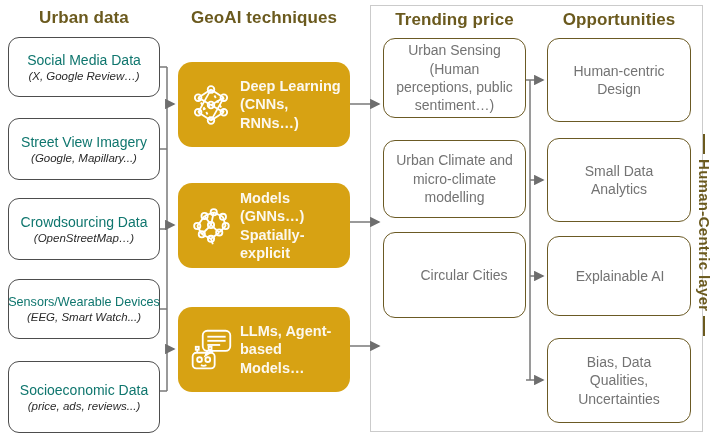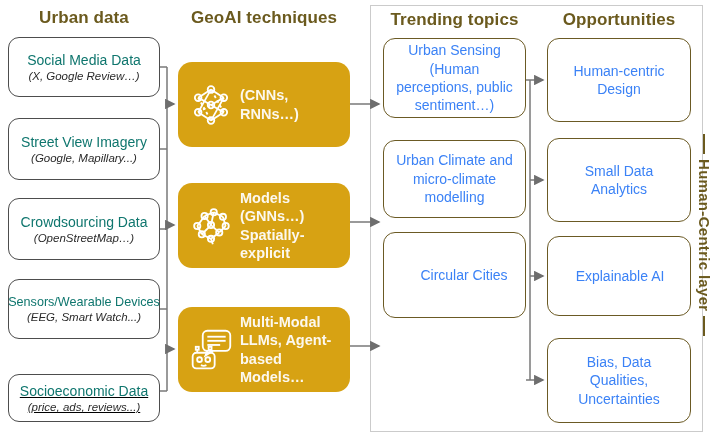--- a/index.html
+++ b/index.html
@@ -33,21 +33,21 @@
   }
   
   .big-frame{
     position:absolute;left:370px;top:5px;width:333px;height:427px;
     border:1.6px solid #cbcbcb;box-sizing:border-box;background:transparent;
   }
   .topic-box,.opp-box{
     position:absolute;box-sizing:border-box;background:#ffffff;
     border:1.6px solid #6B5A24;border-radius:12px;
     display:flex;align-items:center;justify-content:center;text-align:center;
-    padding:4px 9px;color:#3b82f6;font-size:14px;line-height:1.32;
+    padding:4px 9px;color:#737373;font-size:14px;line-height:1.32;
   }
   .topic-box{left:383px;width:143px;}
   .opp-box{left:547px;width:144px;}
   
   .side-label{
     position:absolute;left:690px;top:128px;width:28px;height:214px;
     display:flex;flex-direction:column;align-items:center;justify-content:center;gap:5px;
   }
   .side-label .vline{width:2px;height:20px;background:#6B5A1E;}
   .side-label .vtext{
@@ -56,42 +56,42 @@
   }
   .connector-layer{position:absolute;left:0;top:0;pointer-events:none;}
 </style>
 </head>
 <body>
 
 <div class="canvas">
 
   <div class="col-title" style="left:8px;top:8px;width:152px;">Urban data</div>
   <div class="col-title" style="left:178px;top:8px;width:172px;">GeoAI techniques</div>
-  <div class="col-title" style="left:383px;top:10px;width:143px;">Trending topics</div>
+  <div class="col-title" style="left:383px;top:10px;width:143px;">Trending price</div>
   <div class="col-title" style="left:547px;top:10px;width:144px;">Opportunities</div>
 
   <div class="big-frame"></div>
 
   <div class="data-box" style="top:37px;height:60px;">
     <div class="title">Social Media Data</div>
     <div class="subtitle">(X, Google Review…)</div>
   </div>
   <div class="data-box" style="top:118px;height:62px;">
     <div class="title">Street View Imagery</div>
     <div class="subtitle">(Google, Mapillary...)</div>
   </div>
   <div class="data-box" style="top:198px;height:62px;">
     <div class="title">Crowdsourcing Data</div>
     <div class="subtitle">(OpenStreetMap…)</div>
   </div>
   <div class="data-box" style="top:279px;height:60px;">
     <div class="title small">Sensors/Wearable Devices</div>
     <div class="subtitle">(EEG, Smart Watch...)</div>
   </div>
-  <div class="data-box" style="top:374px;height:48px;text-decoration:underline;">
+  <div class="data-box" style="top:361px;height:72px;">
     <div class="title">Socioeconomic Data</div>
     <div class="subtitle">(price, ads, reviews...)</div>
   </div>
 
   <div class="gold-box" style="top:62px;">
     <div class="icon">
       <svg width="44" height="44" viewBox="0 0 48 48" fill="none" stroke="#ffffff" stroke-width="2">
         <line x1="10" y1="16" x2="24" y2="7"></line>
           <line x1="10" y1="16" x2="24" y2="24"></line>
         <line x1="10" y1="32" x2="24" y2="24" stroke-dasharray="3 3"></line>
@@ -107,20 +107,21 @@
         <circle cx="10" cy="16" r="3.6"></circle>
           <circle cx="10" cy="32" r="3.6"></circle>
         <circle cx="24" cy="7" r="3.6"></circle>
           <circle cx="24" cy="24" r="3.6"></circle>
           <circle cx="24" cy="41" r="3.6"></circle>
         <circle cx="38" cy="16" r="3.6"></circle>
           <circle cx="38" cy="32" r="3.6"></circle>
       </svg>
     </div>
     <div class="label">
+      <div>Deep Learning</div>
       <div>(CNNs, RNNs…)</div>
     </div>
   </div>
 
   <div class="gold-box" style="top:183px;">
     <div class="icon">
       <svg width="44" height="44" viewBox="0 0 48 48" fill="none" stroke="#ffffff" stroke-width="2">
         <line x1="9" y1="24" x2="17" y2="13"></line>
           <line x1="17" y1="13" x2="27" y2="9"></line>
         <line x1="27" y1="9" x2="37" y2="14"></line>
@@ -163,21 +164,20 @@
         <line x1="9" y1="27" x2="9" y2="23"></line>
           <rect x="7.4" y="20.5" width="3.2" height="3.2"></rect>
         <line x1="23" y1="27" x2="23" y2="23"></line>
           <rect x="21.4" y="20.5" width="3.2" height="3.2"></rect>
         <circle cx="11.5" cy="34.5" r="2.6"></circle>
           <circle cx="20.5" cy="34.5" r="2.6"></circle>
         <path d="M13 40.5 Q16 42 19 40.5"></path>
       </svg>
     </div>
     <div class="label">
-      <div>Multi-Modal</div>
       <div>LLMs, Agent-</div>
       <div>based Models…</div>
     </div>
   </div>
 
   <div class="topic-box" style="top:38px;height:80px;">Urban Sensing (Human perceptions, public sentiment…)</div>
   <div class="topic-box" style="top:140px;height:78px;">Urban Climate and micro-climate modelling</div>
   <div class="topic-box" style="top:232px;height:86px;padding-left:28px;">Circular Cities</div>
 
   <div class="opp-box" style="top:38px;height:84px;">Human-centric Design</div>

